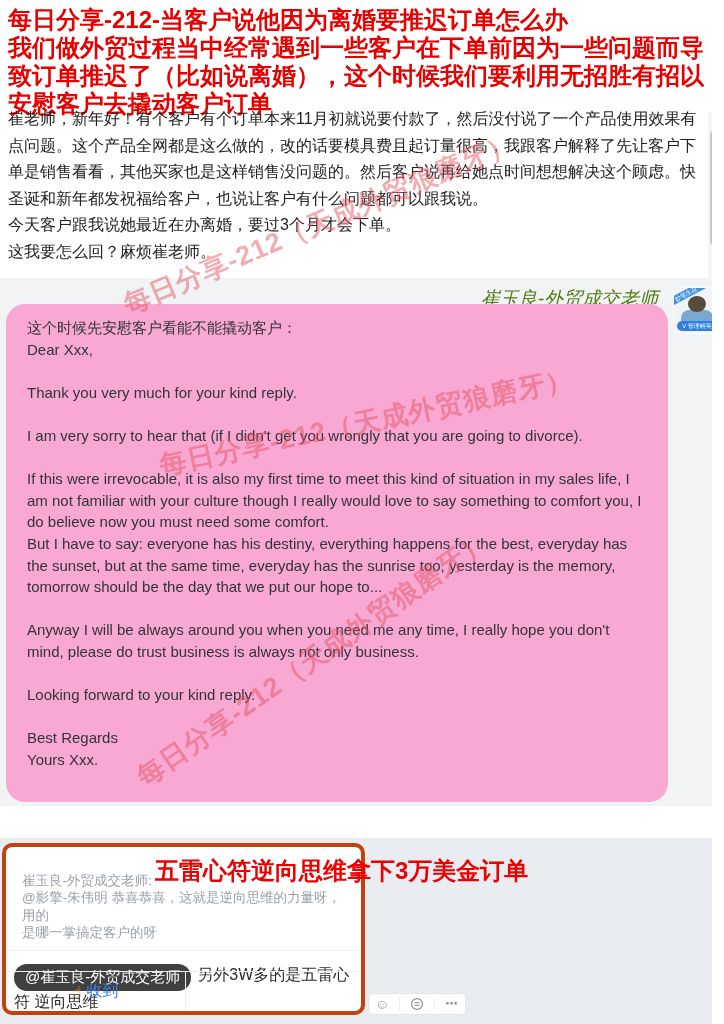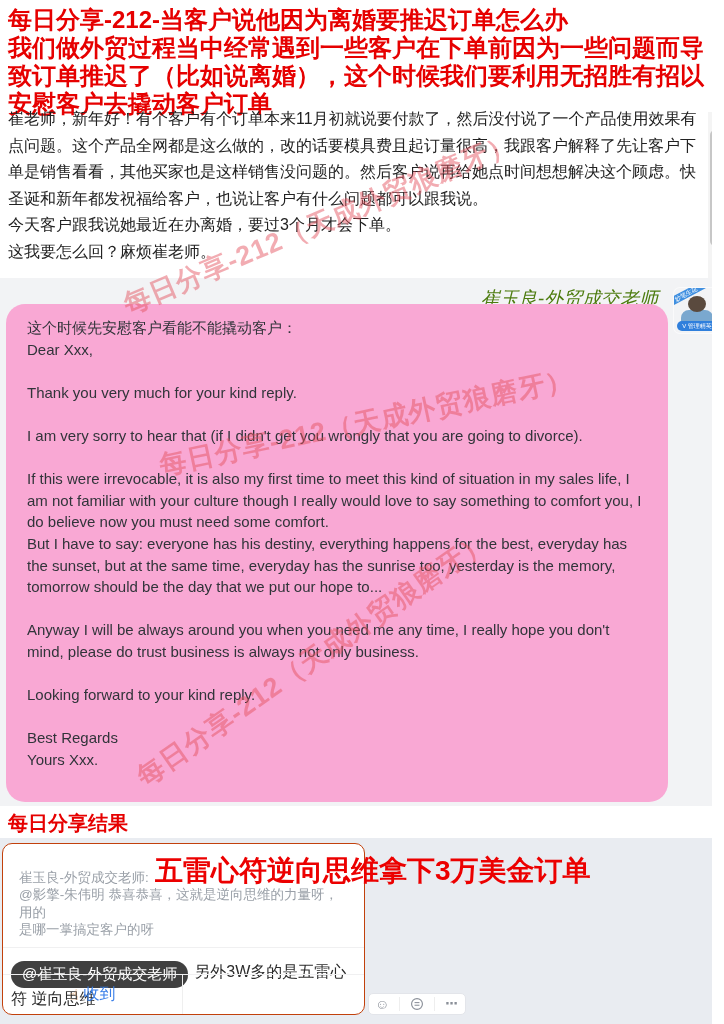--- a/index.html
+++ b/index.html
@@ -27,33 +27,33 @@
   .avatar .badge { position:absolute; left:3px; bottom:2px; width:40px; height:10px; border-radius:5px; background:#2f7fdc; color:#ffffff; font-size:6px; line-height:10px; text-align:center; white-space:nowrap; }
   .bubble { position:absolute; left:6px; top:26px; width:662px; height:498px; border-radius:19px; background:#f9a8d4; padding:13px 22px 20px 21px; }
   .bubble-text { color:#31343a; font-size:15px; line-height:21.6px; white-space:pre-line; }
 
   
   .label-strip { position:absolute; left:0; top:806px; width:724px; height:32px; background:#ffffff; }
   .result-label { position:absolute; left:8px; top:4px; color:#e60000; font-weight:700; font-size:20px; }
 
   
   .bottom { position:absolute; left:0; top:838px; width:724px; height:186px; background:#e9ecf1; }
-  .card { position:absolute; left:2px; top:5px; width:363px; height:172px; background:#ffffff; border:1px solid #c2410c; border-radius:10px; z-index:2; overflow:hidden; }
+  .card { position:absolute; left:2px; top:5px; width:363px; height:172px; background:#ffffff; border:4px solid #c2410c; border-radius:10px; z-index:2; overflow:hidden; }
   .quote { padding:7px 14px 8px 16px; color:#9aa0a8; font-size:13.5px; line-height:17.5px; white-space:pre-line; }
   .quote .q-author { display:block; }
   .hdiv { height:1px; background:#f0f0f1; margin:0; }
   .mention-row { padding:13px 10px 11px 8px; font-size:16px; line-height:22px; color:#2b2b2b; }
   .pill { display:inline-block; background:#404040; color:#ffffff; font-size:15px; border-radius:13px; padding:2px 11px 3px 11px; margin-right:6px; vertical-align:-2px; }
   .actions { position:absolute; left:0; bottom:0; width:100%; height:40px; border-top:1px solid #f0f0f1; display:flex; align-items:center; }
   .act { display:flex; align-items:center; justify-content:center; color:#3a7fe8; font-size:16px; height:100%; }
   .act.receive { width:180px; border-right:1px solid #efefef; }
   .act.reply { flex:1; }
   .hand-icon { color:#dfa06a; font-size:15px; margin-right:5px; }
 
-  .highlight { position:absolute; left:155px; top:851px; color:#ec0000; font-weight:700; font-size:28px; line-height:40px; white-space:nowrap; z-index:6; }
+  .highlight { position:absolute; left:155px; top:851px; color:#ec0000; font-weight:700; font-size:24px; line-height:40px; white-space:nowrap; z-index:6; }
 
   .toolbar { position:absolute; left:368px; top:155px; display:flex; align-items:center; background:#ffffff; border:1px solid #e3e5ea; border-radius:5px; padding:3px 6px; gap:10px; z-index:3; }
   .tb-icon { color:#8a8f98; font-size:14px; line-height:14px; display:flex; align-items:center; }
   .tb-sep { width:1px; height:14px; background:#eeeeee; }
   .more-dots { font-weight:700; letter-spacing:1px; font-size:13px; }
 
   
   .wm { position:absolute; color:rgba(228,82,94,0.48); font-size:27px; font-weight:700; white-space:nowrap; transform-origin:left center; z-index:9; pointer-events:none; letter-spacing:1px; }
   .wm1 { left:125px; top:288px; transform:rotate(-23deg); }
   .wm2 { left:160px; top:448px; transform:rotate(-12deg); }
@@ -100,23 +100,20 @@
 
 Anyway I will be always around you when you need me any time, I really hope you don't mind, please do trust business is always not only business.
 
 Looking forward to your kind reply.
 
 Best Regards
 Yours Xxx.</div>
     </div>
   </div>
 
-  <div class="label-strip">
-    <div class="result-label">每日分享结果</div>
-  </div>
 
   <div class="bottom">
     <div class="card">
       <div class="quote">
         <span class="q-author">崔玉良-外贸成交老师:</span><span>@影擎-朱伟明 恭喜恭喜，这就是逆向思维的力量呀，用的
 是哪一掌搞定客户的呀</span>
       </div>
       <div class="hdiv"></div>
       <div class="mention-row">
         <span class="pill">@崔玉良-外贸成交老师</span><span>另外3W多的是五雷心符 逆向思维</span>

